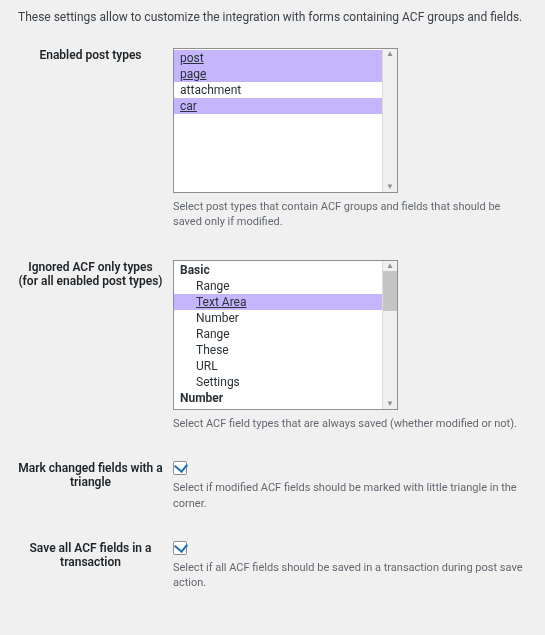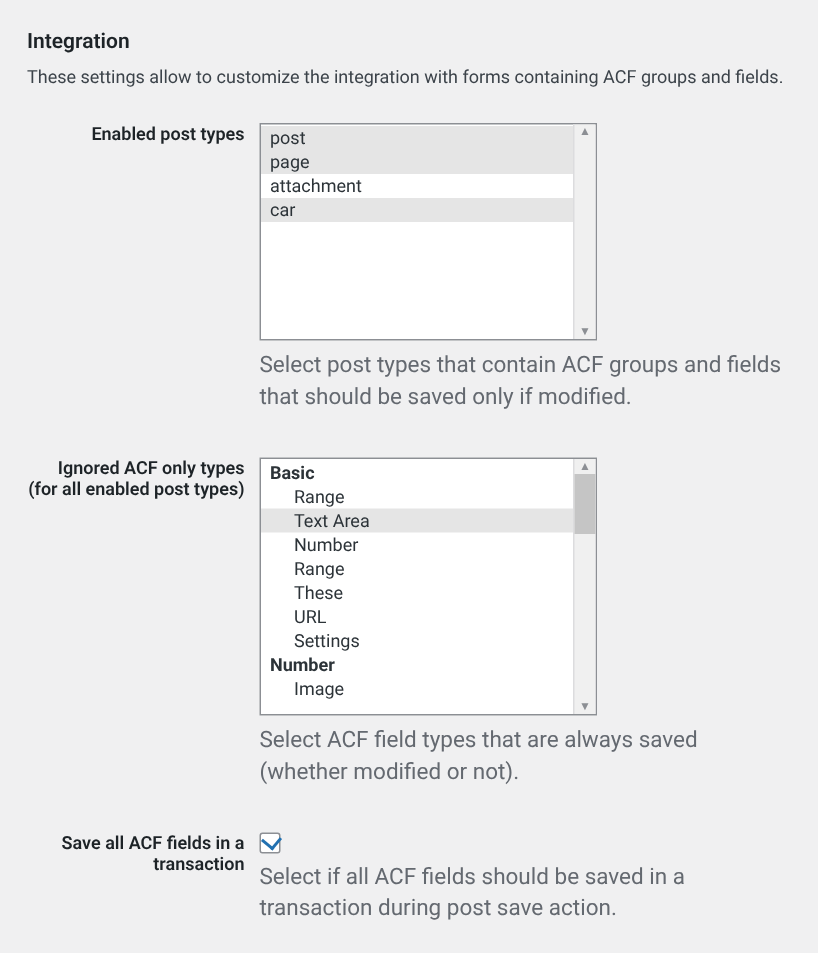--- a/index.html
+++ b/index.html
@@ -32,21 +32,21 @@
     font-size: 12px;
   }
   table.form-table {
     width: 100%;
     border-collapse: collapse;
   }
   table.form-table tr {
     vertical-align: top;
   }
   table.form-table th {
-    text-align: right;
+    text-align: center;
     width: 145px;
     padding: 10px 10px 10px 0;
     font-weight: 600;
     font-size: 12px;
     color: #1d2327;
     vertical-align: top;
   }
   table.form-table td {
     padding: 10px 0 20px 0;
     vertical-align: top;
@@ -59,21 +59,22 @@
     box-sizing: border-box;
   }
   .listbox .option {
     padding: 1px 6px;
     font-size: 12px;
     line-height: 14px;
     color: #2c3338;
     cursor: default;
   }
   .listbox .option.selected {
-    background: #e5e5e5;
+    background: #c4b5fd;
+    text-decoration: underline;
   }
   .listbox .option.group {
     font-weight: 700;
     padding-left: 6px;
   }
   .listbox .option.sub {
     padding-left: 22px;
   }
   .scroll-track {
     position: absolute;
@@ -100,21 +101,21 @@
     position: absolute;
     left: 0;
     right: 14px;
     top: 0;
     bottom: 0;
     overflow: hidden;
     padding: 1px 0;
   }
   .desc {
     color: #646970;
-    font-size: 15px;
+    font-size: 11px;
     margin: 6px 0 0 0;
     line-height: 1.4;
   }
   .cb {
     width: 14px;
     height: 14px;
     display: inline-block;
     border: 1px solid #8c8f94;
     border-radius: 2px;
     background: #fff;
@@ -132,21 +133,20 @@
     height: 8px;
     border: solid #2271b1;
     border-width: 0 0 2px 2px;
     transform: rotate(-50deg);
   }
 </style>
 </head>
 <body>
 
 <div class="wrap">
-  <h2>Integration</h2>
   <p class="intro">These settings allow to customize the integration with forms containing ACF groups and fields.</p>
 
   <table class="form-table">
 
     <tbody>
         <tr>
       <th>Enabled post types</th>
       <td>
         <div class="listbox" style="height:145px;">
           <div class="inner" id="post-types-list">
@@ -161,21 +161,21 @@
             <div class="scroll-arrow" style="position:absolute;bottom:0;left:0;right:0;">▼</div>
           </div>
         </div>
         <p class="desc">Select post types that contain ACF groups and fields that should be saved only if modified.</p>
       </td>
     </tr>
 
     <tr>
       <th>Ignored ACF only types (for all enabled post types)</th>
       <td>
-        <div class="listbox" style="height:172px;padding-left:46px;">
+        <div class="listbox" style="height:150px;padding-left:46px;">
           <div class="inner" id="ignored-list">
                 <div class="option group">Basic</div>
                 <div class="option sub">Range</div>
                 <div class="option sub selected">Text Area</div>
                 <div class="option sub">Number</div>
                 <div class="option sub">Range</div>
                 <div class="option sub">These</div>
                 <div class="option sub">URL</div>
                 <div class="option sub">Settings</div>
                 <div class="option group">Number</div>
@@ -184,20 +184,27 @@
           <div class="scroll-track">
             <div class="scroll-arrow">▲</div>
             <div class="scroll-thumb" style="height:40px;margin:0;"></div>
             <div class="scroll-arrow" style="position:absolute;bottom:0;left:0;right:0;">▼</div>
           </div>
         </div>
         <p class="desc">Select ACF field types that are always saved (whether modified or not).</p>
       </td>
     </tr>
 
+    <tr>
+      <th>Mark changed fields with a triangle</th>
+      <td>
+        <span class="cb checked"></span>
+        <p class="desc" style="margin-top:4px;">Select if modified ACF fields should be marked with little triangle in the corner.</p>
+      </td>
+    </tr>
 
     <tr>
       <th>Save all ACF fields in a transaction</th>
       <td>
         <span class="cb checked"></span>
         <p class="desc" style="margin-top:4px;">Select if all ACF fields should be saved in a transaction during post save action.</p>
       </td>
     </tr>
 
   </tbody>

